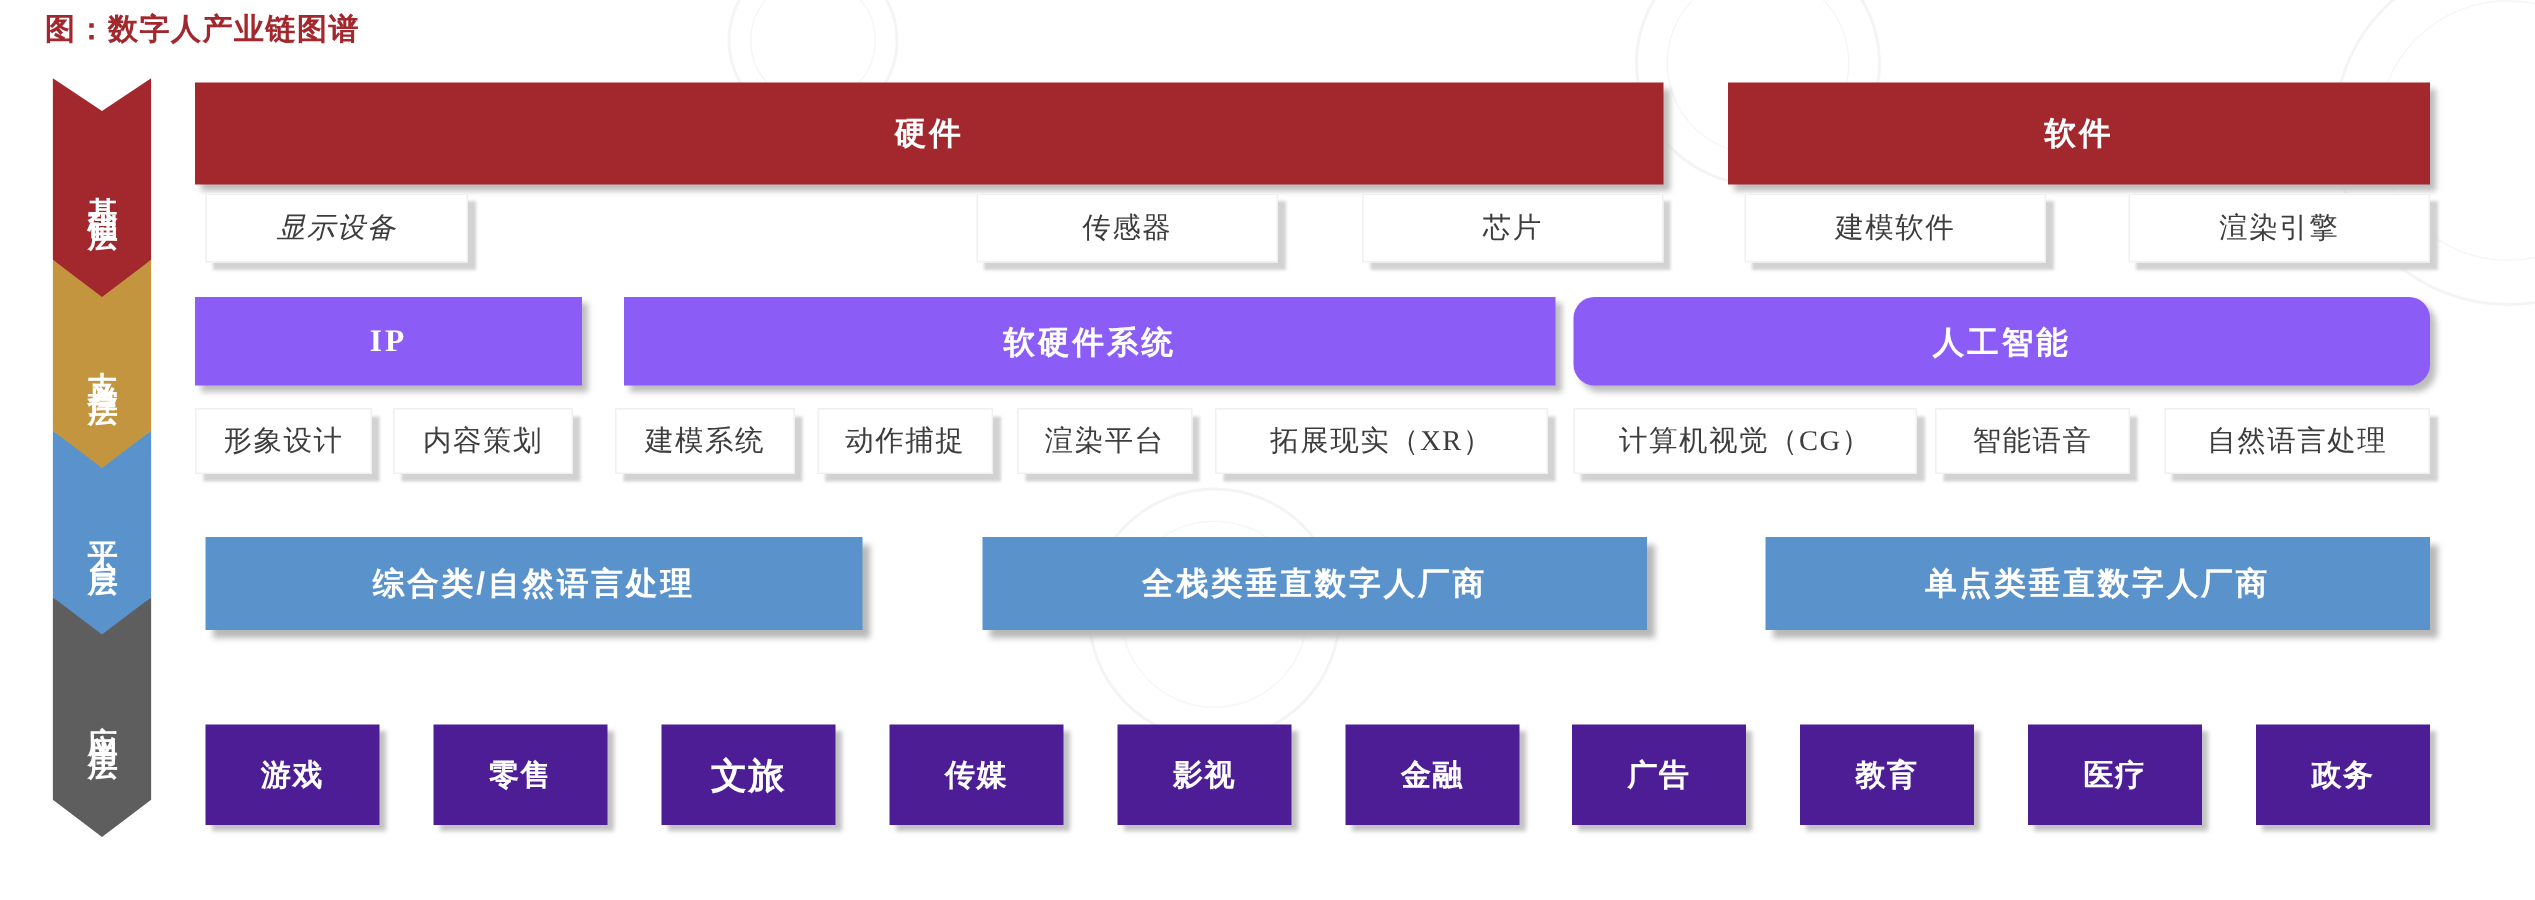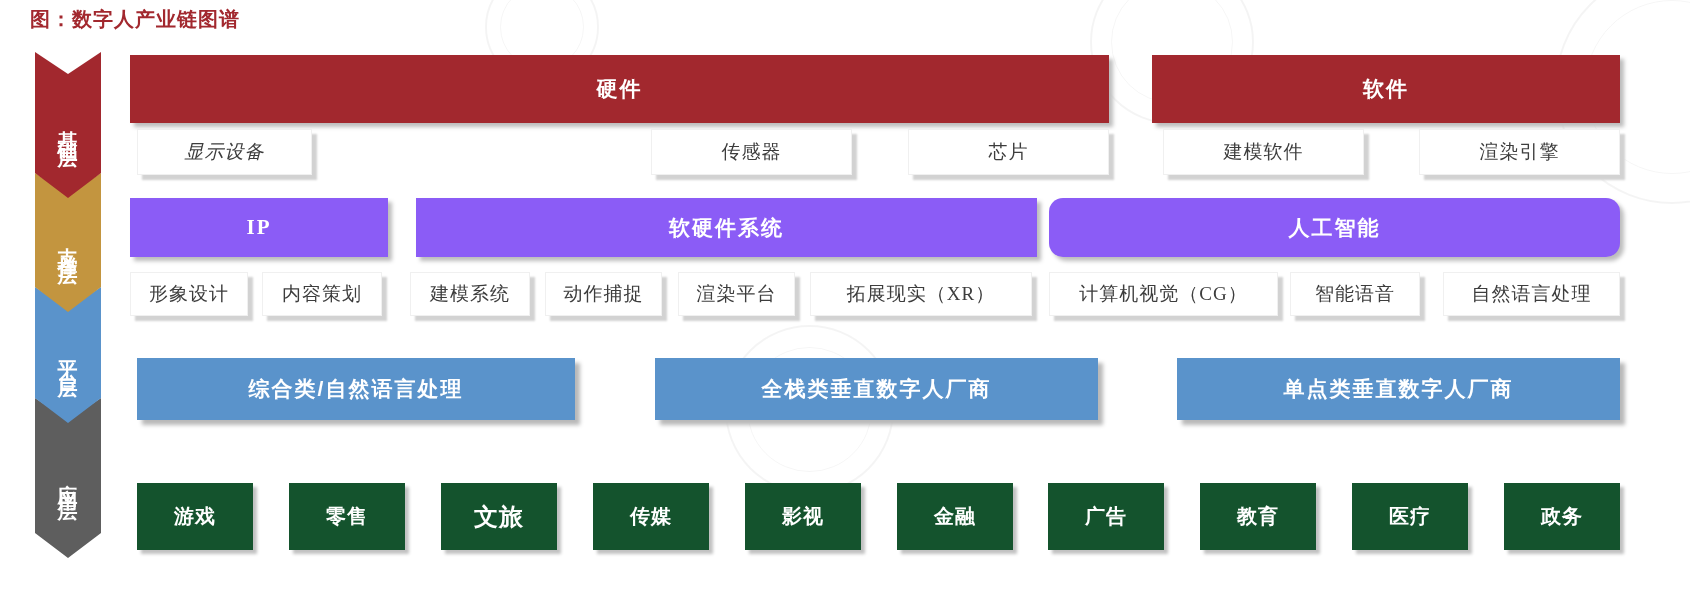--- a/index.html
+++ b/index.html
@@ -39,21 +39,21 @@
   }
   
   .bbox{
     position:absolute; top:358px; height:62px; background:#5A93CB;
     display:flex; align-items:center; justify-content:center;
     color:#fff; font-weight:bold; font-size:21px; letter-spacing:2px;
     box-shadow:5px 5px 4px #b9b9b9;
   }
   
   .gbox{
-    position:absolute; top:483px; height:67px; width:116px; background:#14532d;
+    position:absolute; top:483px; height:67px; width:116px; background:#4c1d95;
     display:flex; align-items:center; justify-content:center;
     color:#fff; font-weight:bold; font-size:20px; letter-spacing:1px;
     box-shadow:4px 4px 3px #c2c2c2;
   }
   .gbox.big{font-size:24px;}
   
   .wm{position:absolute; border-radius:50%; border:2px solid rgba(0,0,0,0.045); pointer-events:none;}
   .wm::after{
     content:""; position:absolute; inset:12%; border-radius:50%;
     border:1px solid rgba(0,0,0,0.04);

